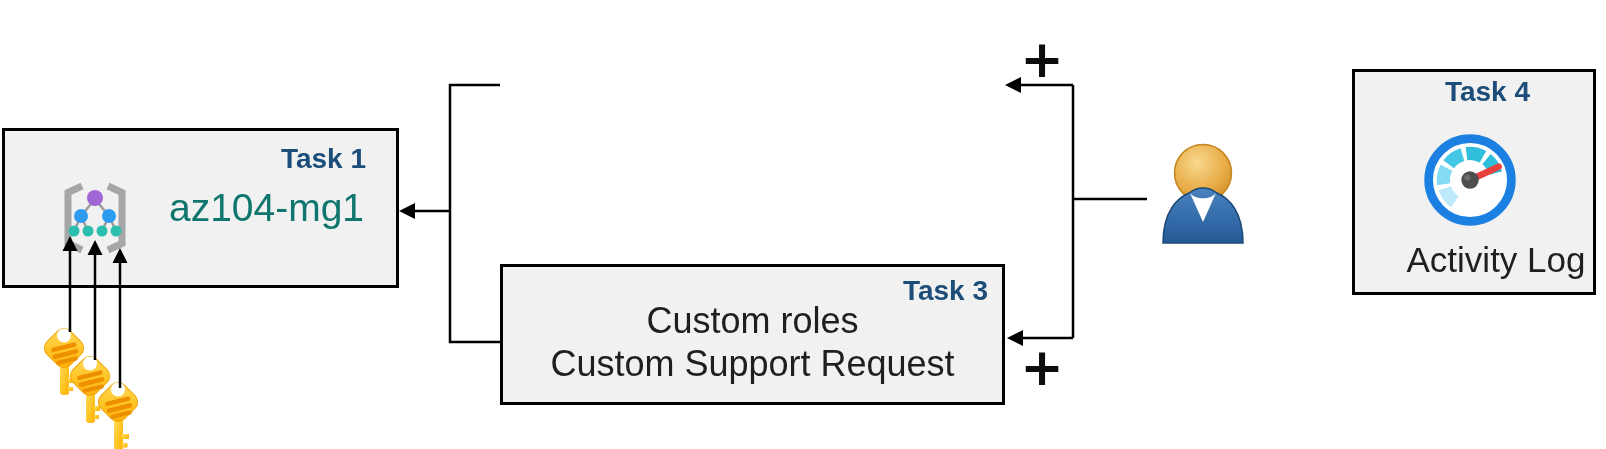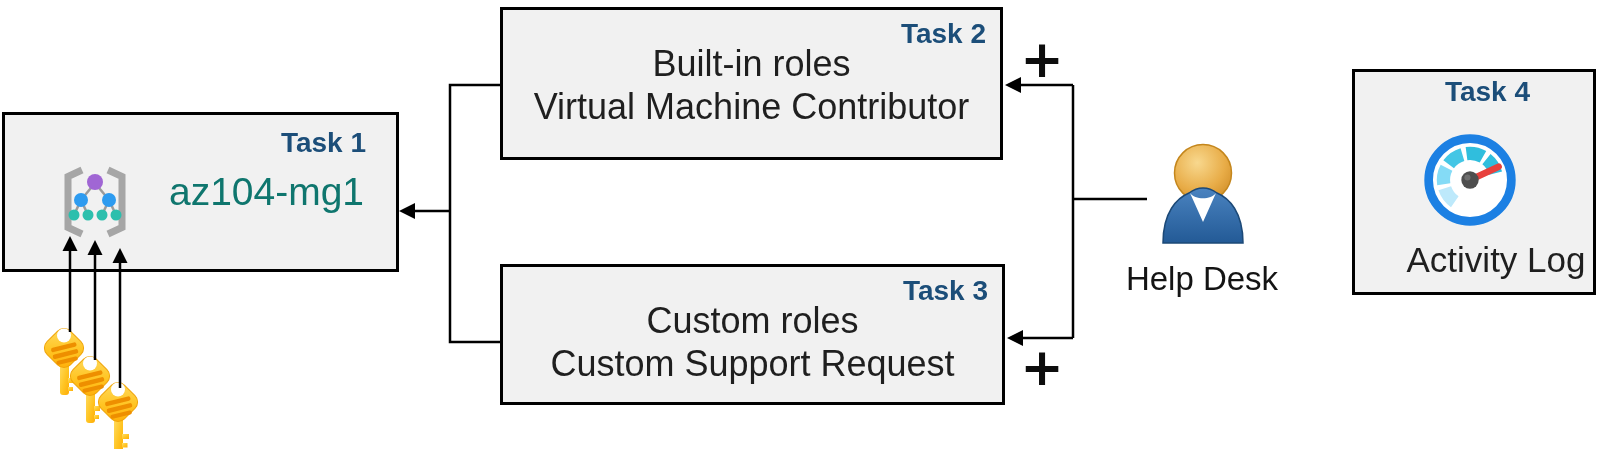--- a/index.html
+++ b/index.html
@@ -44,21 +44,21 @@
   }
   .overlay{position:absolute;left:0;top:0;pointer-events:none;}
   .keys{position:absolute;left:18px;top:300px;}
   .person{position:absolute;left:1155px;top:142px;}
 </style>
 </head>
 <body>
 
 <div class="canvas">
 
-  <div class="box" style="left:2px;top:112px;width:397px;height:160px;">
+  <div class="box" style="left:2px;top:128px;width:397px;height:160px;">
     <div class="task-label" style="top:12px;right:30px;">Task 1</div>
     <svg class="mg-icon" width="80" height="80" viewBox="0 0 80 80">
       <path d="M27,7 L13,13.5 L13,64.5 L27,71" fill="none" stroke="#A6A6A6" stroke-width="7"></path>
       <path d="M53,7 L67,13.5 L67,64.5 L53,71" fill="none" stroke="#A6A6A6" stroke-width="7"></path>
       <g stroke="#9B9B9B" stroke-width="2.5">
         <line x1="40" y1="20" x2="26" y2="37"></line>
           <line x1="40" y1="20" x2="54" y2="37"></line>
         <line x1="26" y1="37" x2="19" y2="52"></line>
           <line x1="26" y1="37" x2="33" y2="52"></line>
         <line x1="54" y1="37" x2="47" y2="52"></line>
@@ -70,27 +70,20 @@
           <circle cx="54" cy="37" r="7" fill="#2D9BF0"></circle>
         <circle cx="19" cy="52" r="5.5" fill="#2CBFAD"></circle>
           <circle cx="33" cy="52" r="5.5" fill="#2CBFAD"></circle>
         <circle cx="47" cy="52" r="5.5" fill="#2CBFAD"></circle>
           <circle cx="61" cy="52" r="5.5" fill="#2CBFAD"></circle>
       </g>
     </svg>
     <div class="mg-name">az104-mg1</div>
   </div>
 
-  <div class="box" style="left:500px;top:7px;width:503px;height:153px;">
-    <div class="task-label" style="top:8px;right:14px;">Task 2</div>
-    <div class="two-line">
-      <div>Built-in roles</div>
-      <div>Virtual Machine Contributor</div>
-    </div>
-  </div>
 
   <div class="box" style="left:500px;top:264px;width:505px;height:141px;">
     <div class="task-label" style="top:8px;right:14px;">Task 3</div>
     <div class="two-line">
       <div>Custom roles</div>
       <div>Custom Support Request</div>
     </div>
   </div>
 
   <div class="box" style="left:1352px;top:69px;width:244px;height:226px;">
@@ -121,21 +114,20 @@
       <linearGradient id="bodyG" x1="0" y1="0" x2="0" y2="1">
         <stop offset="0%" stop-color="#4A83C0"></stop>
         <stop offset="100%" stop-color="#235A96"></stop>
       </linearGradient>
     </defs>
     <circle cx="48" cy="31" r="28.5" fill="url(#headG)" stroke="#C4861C" stroke-width="1.5"></circle>
     <path d="M8,101 C8,70 22,56 34,51 C38,48 43,46 48,46 C53,46 58,48 62,51 C74,56 88,70 88,101 Z" fill="url(#bodyG)" stroke="#1C4977" stroke-width="1.5"></path>
     <path d="M35,51 L48,80 L61,51 C56,58 40,58 35,51 Z" fill="#ffffff"></path>
   </svg>
   <div class="group-label">
-    <div>Help Desk</div>
   </div>
 
   <svg class="keys" width="170" height="149" viewBox="0 0 170 149">
     <defs>
       <linearGradient id="goldG" x1="0" y1="0" x2="1" y2="1">
         <stop offset="0%" stop-color="#FFDD66"></stop>
         <stop offset="55%" stop-color="#FFC524"></stop>
         <stop offset="100%" stop-color="#FFAC05"></stop>
       </linearGradient>
     </defs>

